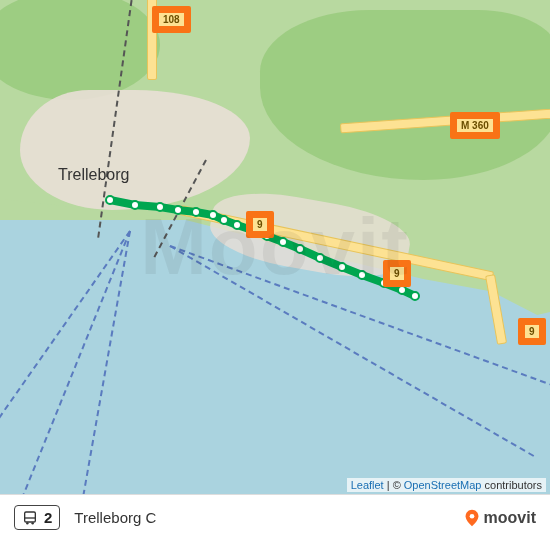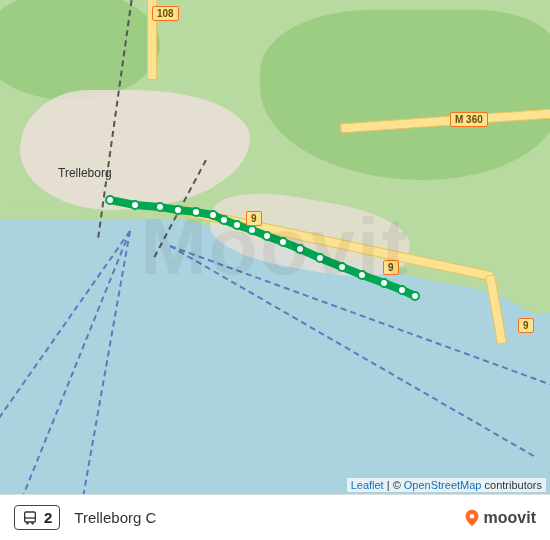--- a/index.html
+++ b/index.html
@@ -21,22 +21,22 @@
   .rail { position: absolute; left: 132px; top: -10px; width: 0; height: 250px; border-left: 2px dashed #555; transform: rotate(8deg); transform-origin: top; }
   .rail2 { position: absolute; left: 205px; top: 160px; width: 0; height: 110px; border-left: 2px dashed #555; transform: rotate(28deg); transform-origin: top; }
   .ferry { position: absolute; border-top: 2px dashed #5a7bbf; transform-origin: left center; }
   .f1 { left: 130px; top: 230px; width: 380px; transform: rotate(100deg); }
   .f2 { left: 130px; top: 230px; width: 380px; transform: rotate(112deg); }
   .f3 { left: 130px; top: 230px; width: 380px; transform: rotate(125deg); }
   .f4 { left: 170px; top: 245px; width: 420px; transform: rotate(30deg); }
   .f5 { left: 170px; top: 245px; width: 420px; transform: rotate(20deg); }
   .route { stroke: #00a650; stroke-width: 8; stroke-linecap: round; fill: none; }
   .route-pt { fill: #fff; stroke: #00a650; stroke-width: 2; }
-  .city-label { position: absolute; font-size: 12px; color: #333; }
-  .shield { position: absolute; background: #fde293; border: 1px solid #f97316; font-size: 10px; font-weight: 600; color: #6b4e00; padding: 1px 4px; border-radius: 2px; }
+  .city-label { position: absolute; font-size: 16px; color: #333; }
+  .shield { position: absolute; background: #fde293; border: 7px solid #f97316; font-size: 10px; font-weight: 600; color: #6b4e00; padding: 1px 4px; border-radius: 2px; }
   .wm { position: absolute; left: 50%; top: 50%; transform: translate(-50%,-50%); font-size: 80px; font-weight: 700; color: rgba(0,0,0,0.06); pointer-events: none; letter-spacing: 2px; }
   .attrib { position: absolute; right: 4px; bottom: 2px; font-size: 11px; color: #333; background: rgba(255,255,255,0.7); padding: 1px 4px; }
   .attrib a { color: #1a6fb3; text-decoration: none; }
   .footer { position: absolute; left: 0; right: 0; bottom: 0; height: 46px; background: #fff; border-top: 1px solid #ddd; display: flex; align-items: center; padding: 0 14px; gap: 14px; }
   .bus-badge { display: flex; align-items: center; gap: 6px; border: 1.5px solid #444; border-radius: 4px; padding: 3px 7px; font-weight: 700; font-size: 15px; color: #222; }
   .bus-ico { width: 16px; height: 16px; }
   .dest { font-size: 15px; color: #333; }
   .brand { margin-left: auto; display: flex; align-items: center; gap: 5px; font-weight: 700; color: #444; font-size: 16px; }
   .pin { width: 14px; height: 18px; }
 </style>

